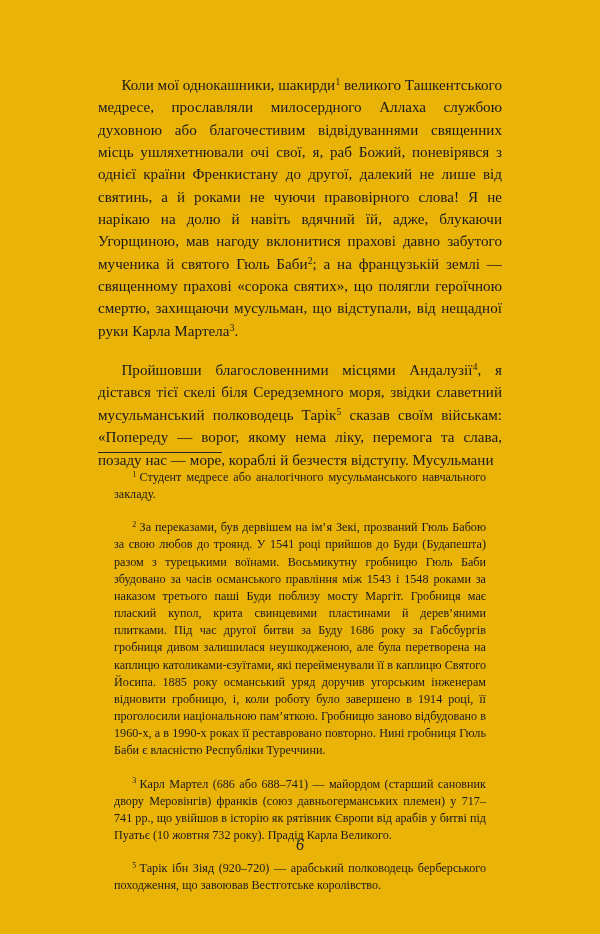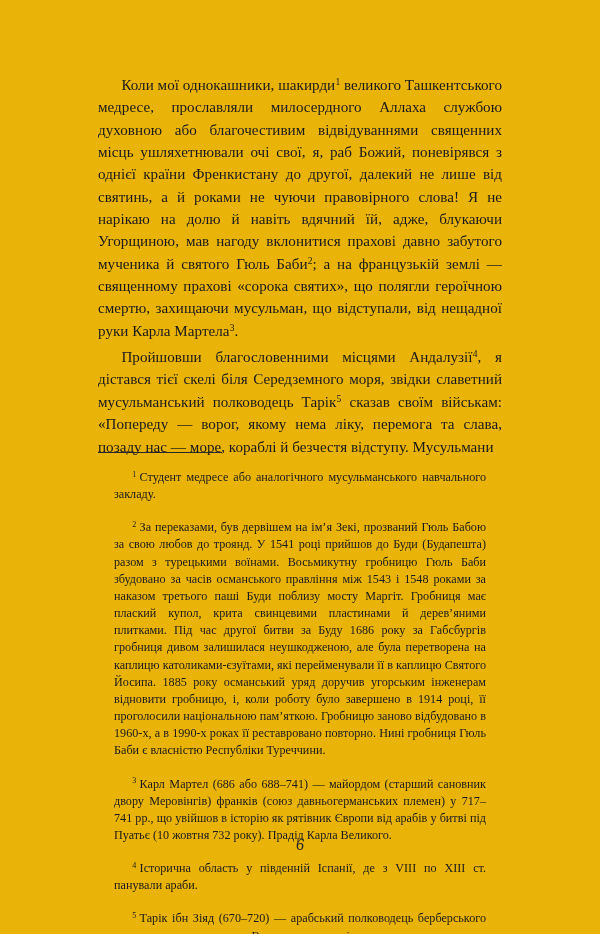--- a/index.html
+++ b/index.html
@@ -39,21 +39,21 @@
     font-size: 15.1px;
     line-height: 22.35px;
     text-align: justify;
     text-indent: 1.55em;
     hyphens: manual;
     color: #1a1a1c;
     letter-spacing: 0.002em;
   }
 
   .body-par + .body-par {
-    margin-top: 4px;
+    margin-top: 17px;
   }
 
   sup.fn-ref {
     font-size: 0.63em;
     line-height: 0;
     vertical-align: 0.52em;
     margin-left: 0.02em;
   }
 
   .footnote-area {
@@ -107,19 +107,18 @@
   <div class="text-block">
     <p class="body-par">Коли мої однокашники, шакирди<sup class="fn-ref">1</sup> великого Ташкентського медресе, прославляли милосердного Аллаха службою духовною або благочестивим відвідуваннями священних місць ушляхетнювали очі свої, я, раб Божий, поневірявся з однієї країни Френкистану до другої, далекий не лише від святинь, а й роками не чуючи правовірного слова! Я не нарікаю на долю й навіть вдячний їй, адже, блукаючи Угорщиною, мав нагоду вклонитися прахові давно забутого мученика й святого Гюль Баби<sup class="fn-ref">2</sup>; а на французькій землі — священному прахові «сорока святих», що полягли героїчною смертю, захищаючи мусульман, що відступали, від нещадної руки Карла Мартела<sup class="fn-ref">3</sup>.</p>
     <p class="body-par">Пройшовши благословенними місцями Андалузії<sup class="fn-ref">4</sup>, я дістався тієї скелі біля Середземного моря, звідки славетний мусульманський полководець Тарік<sup class="fn-ref">5</sup> сказав своїм військам: «Попереду — ворог, якому нема ліку, перемога та слава, позаду нас — море, кораблі й безчестя відступу. Мусульмани</p>
   </div>
 
   <div class="footnote-area">
     <div class="fn-rule"></div>
     <p class="fn-par"><sup class="fn-num">1</sup><span>Студент медресе або аналогічного мусульманського навчального закладу.</span></p>
     <p class="fn-par"><sup class="fn-num">2</sup><span>За переказами, був дервішем на ім’я Зекі, прозваний Гюль Бабою за свою любов до троянд. У 1541 році прийшов до Буди (Будапешта) разом з турецькими воїнами. Восьмикутну гробницю Гюль Баби збудовано за часів османського правління між 1543 і 1548 роками за наказом третього паші Буди поблизу мосту Маргіт. Гробниця має плаский купол, крита свинцевими пластинами й дерев’яними плитками. Під час другої битви за Буду 1686 року за Габсбургів гробниця дивом залишилася неушкодженою, але була перетворена на каплицю католиками-єзуїтами, які перейменували її в каплицю Святого Йосипа. 1885 року османський уряд доручив угорським інженерам відновити гробницю, і, коли роботу було завершено в 1914 році, її проголосили національною пам’яткою. Гробницю заново відбудовано в 1960-х, а в 1990-х роках її реставровано повторно. Нині гробниця Гюль Баби є власністю Республіки Туреччини.</span></p>
     <p class="fn-par"><sup class="fn-num">3</sup><span>Карл Мартел (686 або 688–741) — майордом (старший сановник двору Меровінгів) франків (союз давньогерманських племен) у 717–741 рр., що увійшов в історію як рятівник Європи від арабів у битві під Пуатьє (10 жовтня 732 року). Прадід Карла Великого.</span></p>
-    <p class="fn-par"><sup class="fn-num">4</sup><span>Історична область у південній Іспанії, де з VIII по XIII ст. панували араби.</span></p>
-    <p class="fn-par"><sup class="fn-num">5</sup><span>Тарік ібн Зіяд (670–720) — арабський полководець берберського походження, що завоював Вестготське королівство.</span></p>
+    <p class="fn-par"><sup class="fn-num">5</sup><span>Тарік ібн Зіяд (920–720) — арабський полководець берберського походження, що завоював Вестготське королівство.</span></p>
   </div>
 
   <div class="page-number">6</div>
 
 </div>
 
 </body></html>

